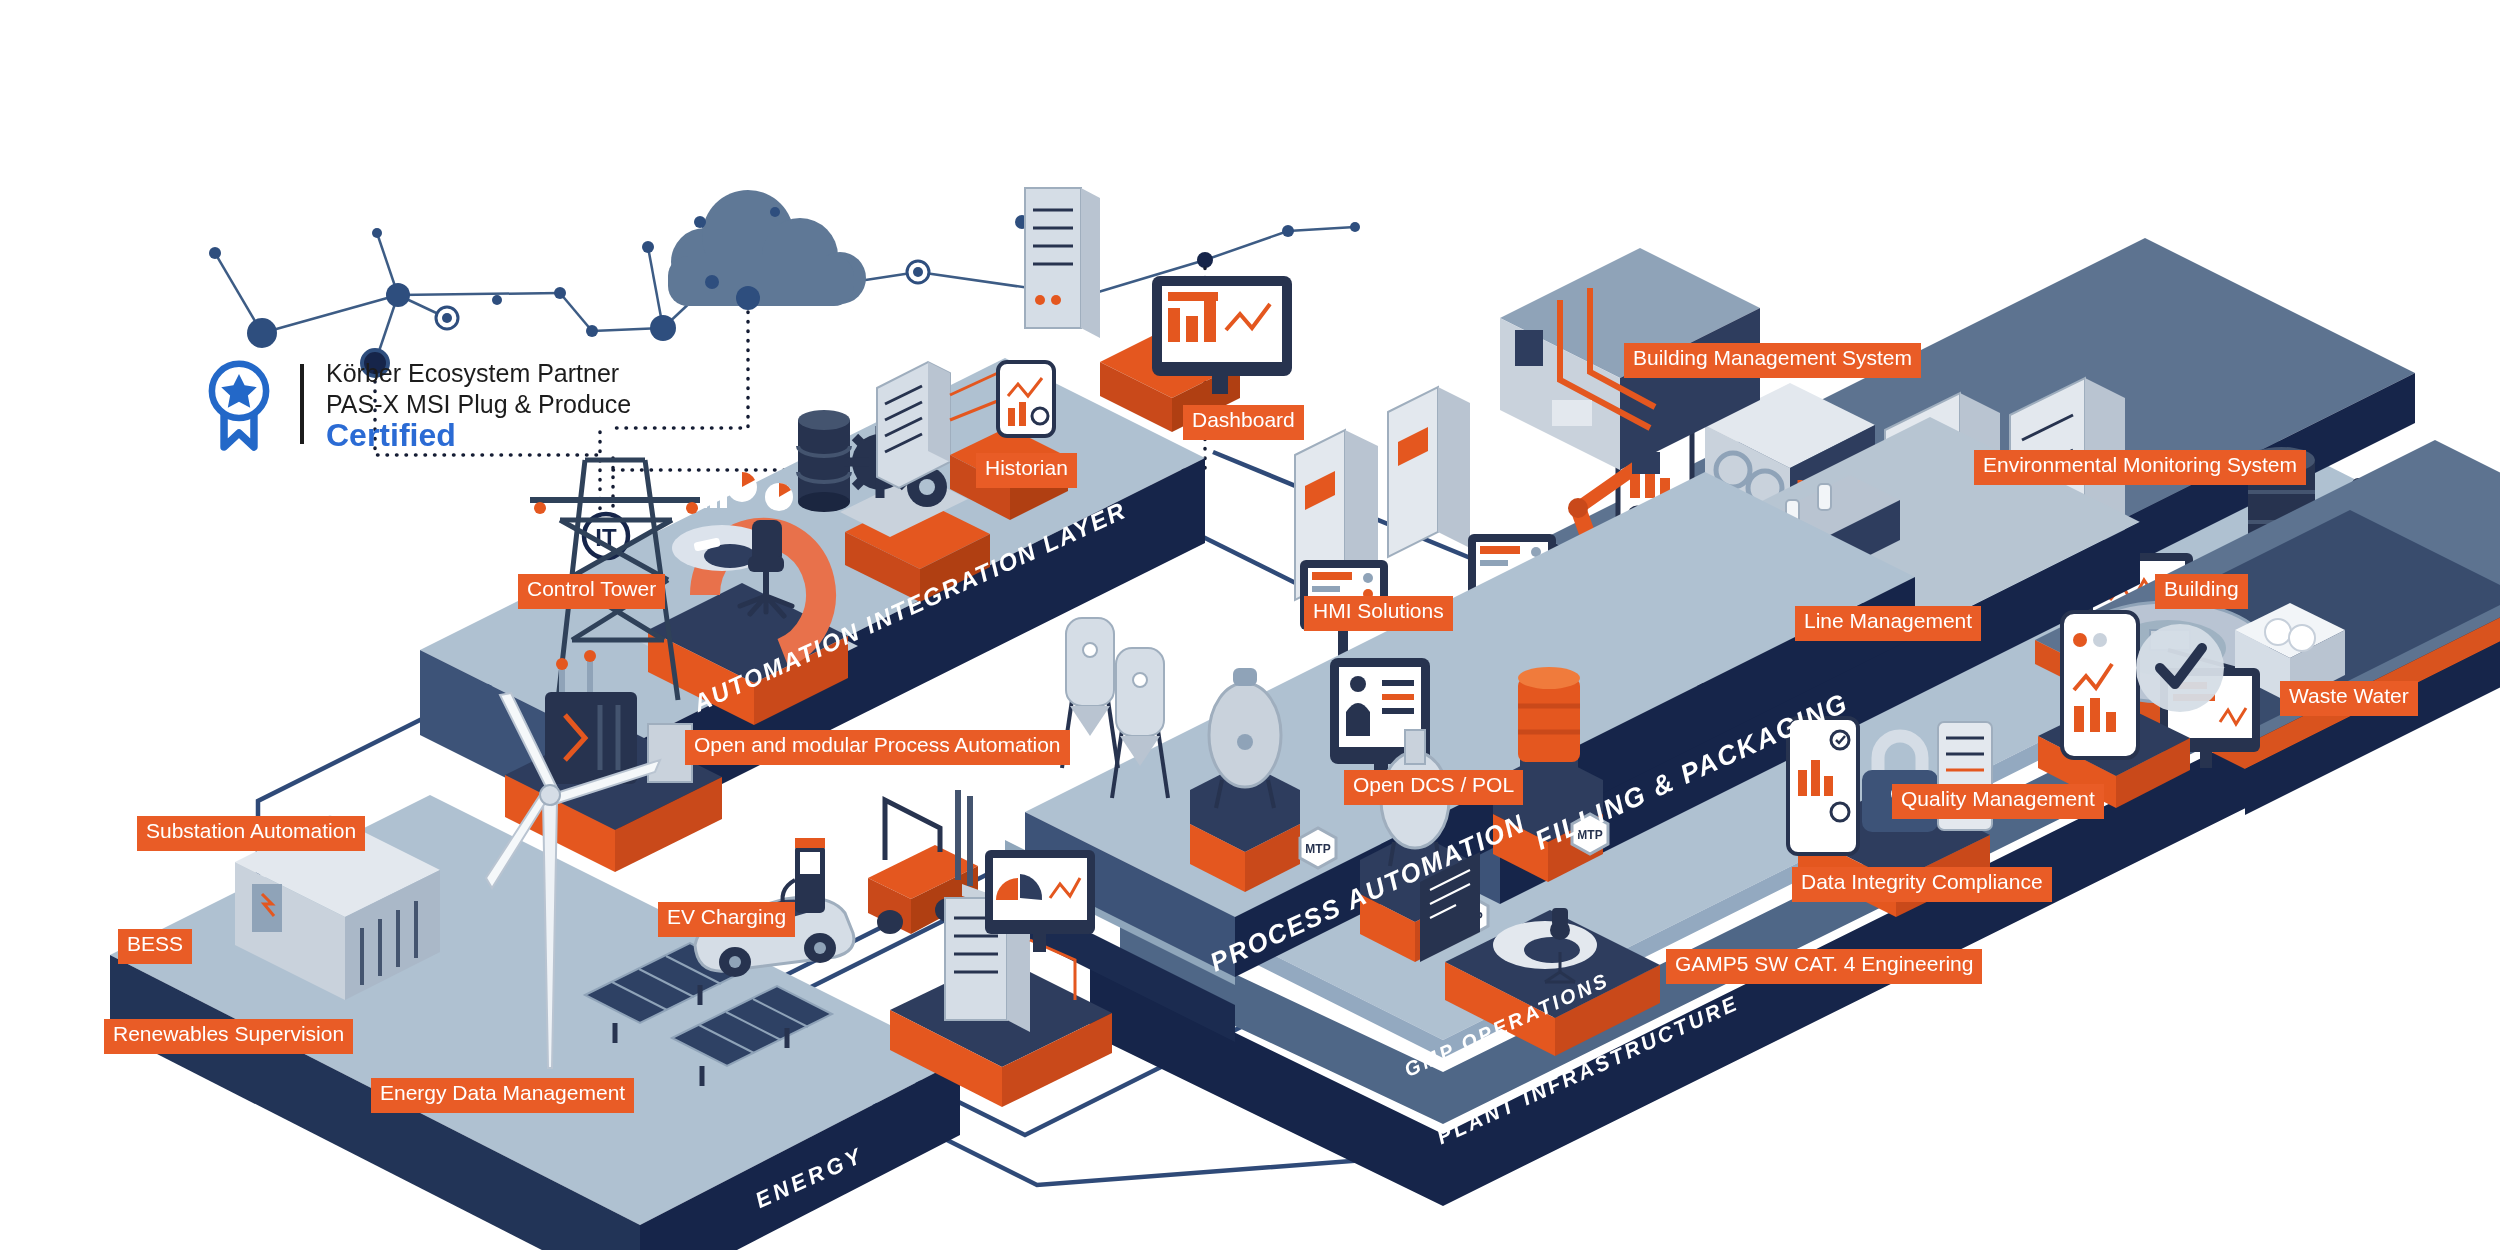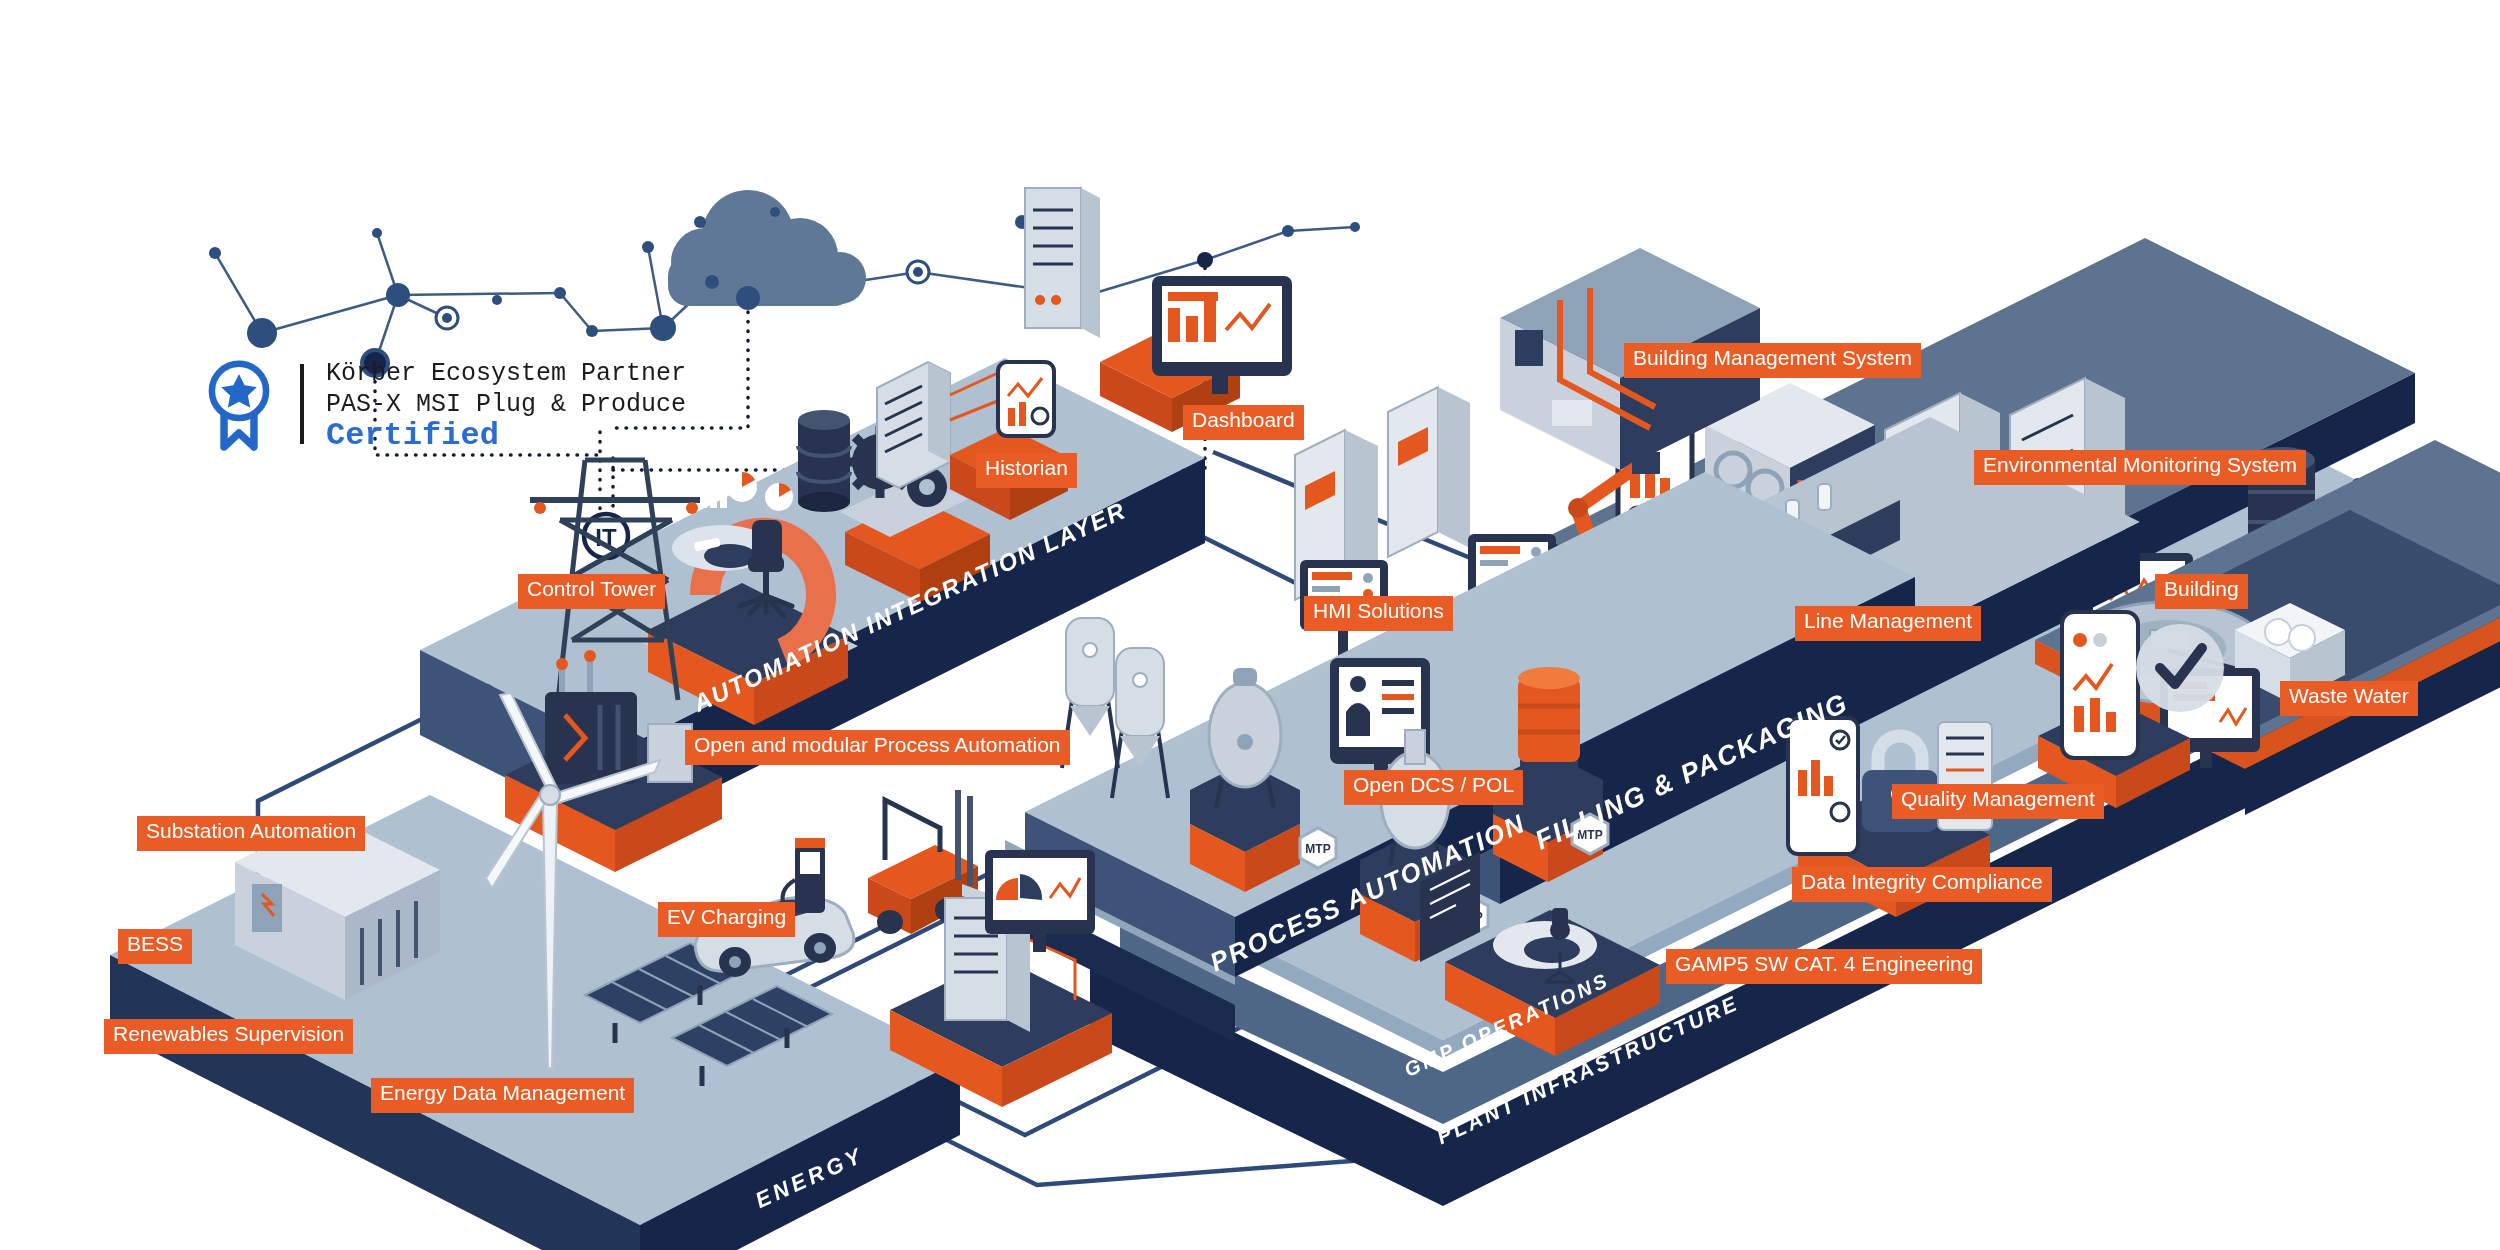--- a/index.html
+++ b/index.html
@@ -4,21 +4,21 @@
 <style>
   html,body{margin:0;padding:0;background:#ffffff;}
   .canvas{position:relative;width:2500px;height:1250px;background:#ffffff;overflow:hidden;
           font-family:"Liberation Sans",sans-serif;}
   .scene{position:absolute;left:0;top:0;width:2500px;height:1250px;}
   .hdr{position:absolute;left:250px;top:120px;width:660px;text-align:center;
        color:#1a2b4c;font-size:30px;line-height:38px;letter-spacing:.5px;}
   .badge{position:absolute;left:196px;top:352px;display:flex;align-items:center;}
   .badge .medal{width:86px;height:104px;}
   .badge .divider{width:4px;height:80px;background:#1c1c1c;margin:0 22px 0 18px;}
-  .badge .btxt{font-size:25px;line-height:31px;color:#1c1c1c;font-family:Liberation Mono, monospace;}
+  .badge .btxt{font-size:25px;line-height:31px;color:#1c1c1c;}
   .badge .btxt .cert{font-size:32px;font-weight:bold;color:#2b6bd4;}
   .tag{position:absolute;background:#e95c26;color:#ffffff;font-size:21px;line-height:1;
        padding:4px 9px 10px;white-space:nowrap;}
   .edge{position:absolute;color:#ffffff;font-weight:bold;font-style:italic;white-space:nowrap;
         transform:translate(-50%,-50%) rotate(-24.5deg);letter-spacing:2px;}
   .e-ail{font-size:24px;} .e-pa{font-size:26px;} .e-fp{font-size:27px;}
   .e-gmp{font-size:20px;letter-spacing:3px;} .e-pi{font-size:21px;letter-spacing:3px;}
   .e-en{font-size:22px;letter-spacing:4px;}
 </style>
 </head>

